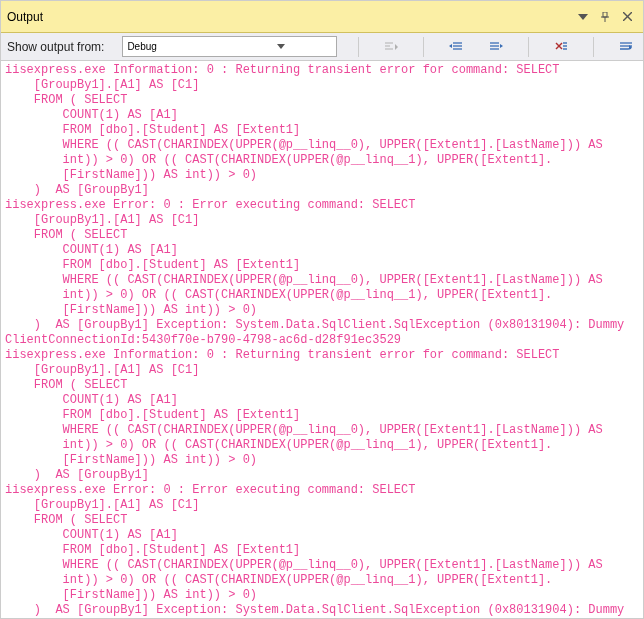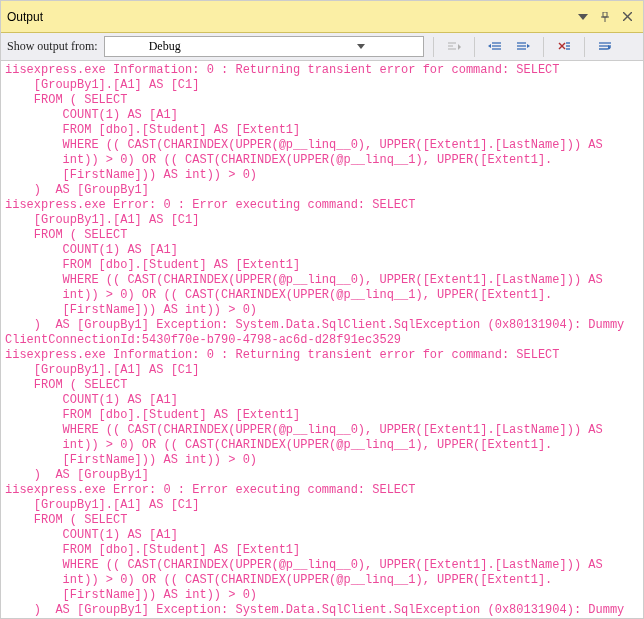--- a/index.html
+++ b/index.html
@@ -28,36 +28,35 @@
     display: flex; align-items: center; justify-content: center;
     margin-left: 2px;
     color: #555;
   }
   .toolbar {
     background:#eeeef2;
     height: 28px;
     display: flex;
     align-items: center;
     padding: 0 6px;
-    gap: 6px;
+    gap: 18px;
     border-bottom: 1px solid #ccc;
-    font-family: Liberation Serif, serif;
   }
   .toolbar-label { color:#1e1e1e; font-size:12px; }
   .combo {
     flex: 1;
     height: 21px;
     border: 1px solid #ababab;
     background: #fff;
     display: flex;
     align-items: center;
     padding: 0 4px;
     max-width: 320px;
   }
-  .combo span { flex:1; font-size:12px; color:#000;margin-left:40px; }
+  .combo span { flex:1; font-size:10px; color:#000; }
   .combo .chev { width:14px; text-align:center; color:#444;}
   .tbar-sep { width:1px; height:20px; background:#ccc; margin:0 3px;}
   .tbar-btn {
     width:22px; height:22px;
     display:flex; align-items:center; justify-content:center;
     border:1px solid transparent;
     color:#4a78c9;
     font-size:12px;
   }
   .tbar-btn.disabled { color:#b0b0b0; }

